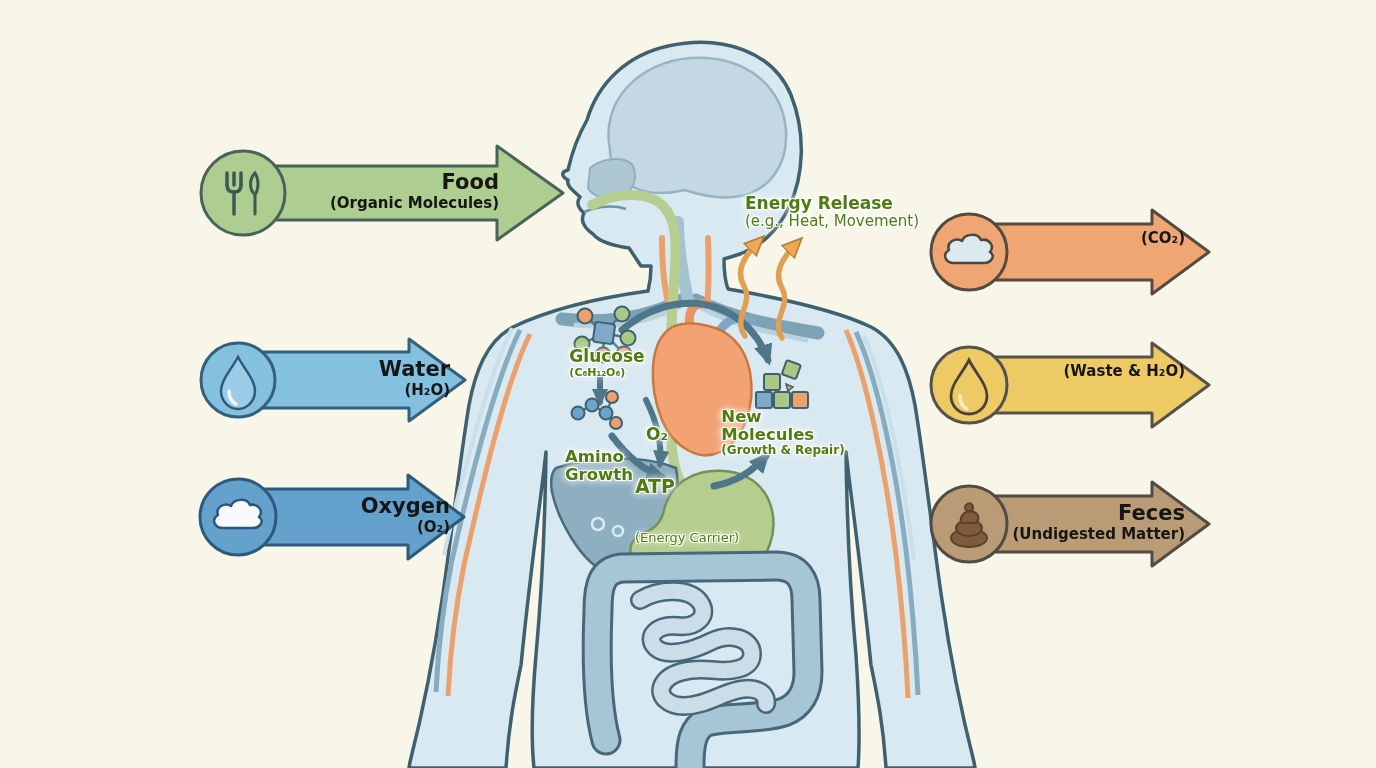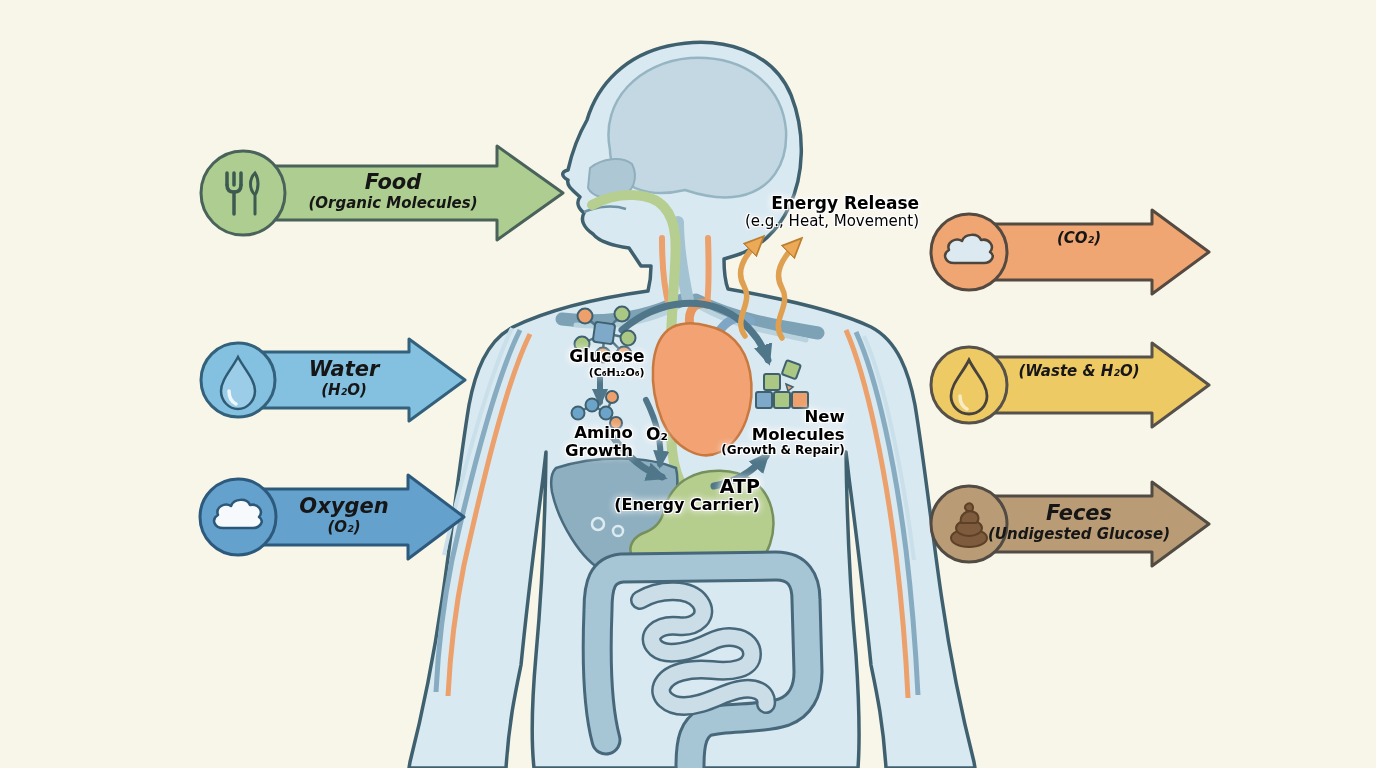--- a/index.html
+++ b/index.html
@@ -5,33 +5,33 @@
   html,body{margin:0;padding:0;}
   .canvas{
     position:relative; width:1376px; height:768px; overflow:hidden;
     background:#f8f6e9;
     font-family:"DejaVu Sans","Liberation Sans",sans-serif;
     color:#161616;
   }
   .bodysvg{position:absolute;left:0;top:0;z-index:1;}
   .flow-arrow{position:absolute;z-index:2;}
   .flow-arrow svg{position:absolute;left:0;top:0;}
-  .arrow-label{position:absolute;text-align:center;z-index:3;font-style:italic;}
+  .arrow-label{position:absolute;text-align:right;z-index:3;}
   .al-main{font-size:21px;font-weight:bold;line-height:24px;white-space:nowrap;}
   .al-sub{font-size:15px;font-weight:bold;line-height:18px;white-space:nowrap;}
   .clabel{
     position:absolute; transform:translateX(-50%);
-    text-align:right; white-space:nowrap; z-index:4; color:#000000;
+    text-align:left; white-space:nowrap; z-index:4; color:#4d7c0f;
     text-shadow:-1px -1px 0 #fff,1px -1px 0 #fff,-1px 1px 0 #fff,1px 1px 0 #fff,0 0 7px #fff,0 0 10px #fff;
   }
   .c-main17{font-size:17px;font-weight:bold;line-height:19px;}
   .c-main19{font-size:19px;font-weight:bold;line-height:21px;}
   .c-main16{font-size:16.5px;font-weight:bold;line-height:18px;}
   .c-sub15{font-size:15px;font-weight:normal;line-height:17px;}
-  .c-sub13{font-size:16px;font-weight:bold;line-height:15px;}
+  .c-sub13{font-size:13px;font-weight:normal;line-height:15px;margin-top:33px;}
   .c-sub11{font-size:11px;font-weight:bold;line-height:13px;}
 </style>
 </head>
 <body>
 
 <div class="canvas">
 
   <svg class="bodysvg" width="1376" height="768" viewBox="0 0 1376 768">
     <defs>
       <marker id="mGray" markerWidth="3.4" markerHeight="3.4" refX="6.5" refY="5" viewBox="0 0 10 10" orient="auto">
@@ -270,36 +270,36 @@
       <circle cx="41" cy="45" r="38" stroke="#514b44" stroke-width="3" fill="#b99c76"></circle>
       <g fill="#7e5b3d" stroke="#5d4126" stroke-width="2">
         <ellipse cx="41" cy="59" rx="18" ry="9"></ellipse>
         <ellipse cx="41" cy="49" rx="13" ry="8"></ellipse>
         <path d="M 33 44 C 31 36 39 30 46 33 C 51 35 52 41 48 44 Z"></path>
         <path d="M 44 32 C 47 26 42 22 38 26 C 36 28 37 31 40 32 Z"></path>
       </g>
     </svg>
     <div class="arrow-label" style="left:45px;width:212px;top:22px">
       <div class="al-main">Feces</div>
-      <div class="al-sub">(Undigested Glucose)</div>
+      <div class="al-sub">(Undigested Matter)</div>
     </div>
   </div>
 
   <div class="clabel" style="left:832px;top:194px">
     <div class="c-main17">Energy Release</div>
     <div class="c-sub15">(e.g., Heat, Movement)</div>
   </div>
 
   <div class="clabel" style="left:607px;top:347px">
     <div class="c-main17">Glucose</div>
     <div class="c-sub11">(C₆H₁₂O₆)</div>
   </div>
 
 
-  <div class="clabel" style="left:599px;top:424px">
+  <div class="clabel" style="left:599px;top:448px">
     <div class="c-main16">Amino</div>
     <div class="c-main16">Growth</div>
   </div>
 
   <div class="clabel" style="left:657px;top:425px">
     <div class="c-main17">O₂</div>
   </div>
 
   <div class="clabel" style="left:687px;top:476px">
     <div class="c-main19">ATP</div>

